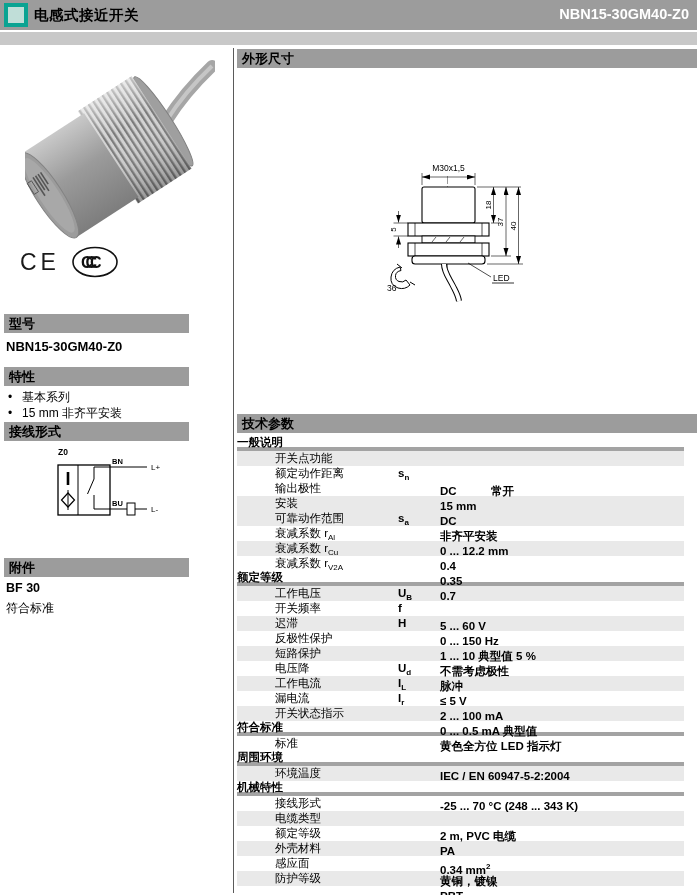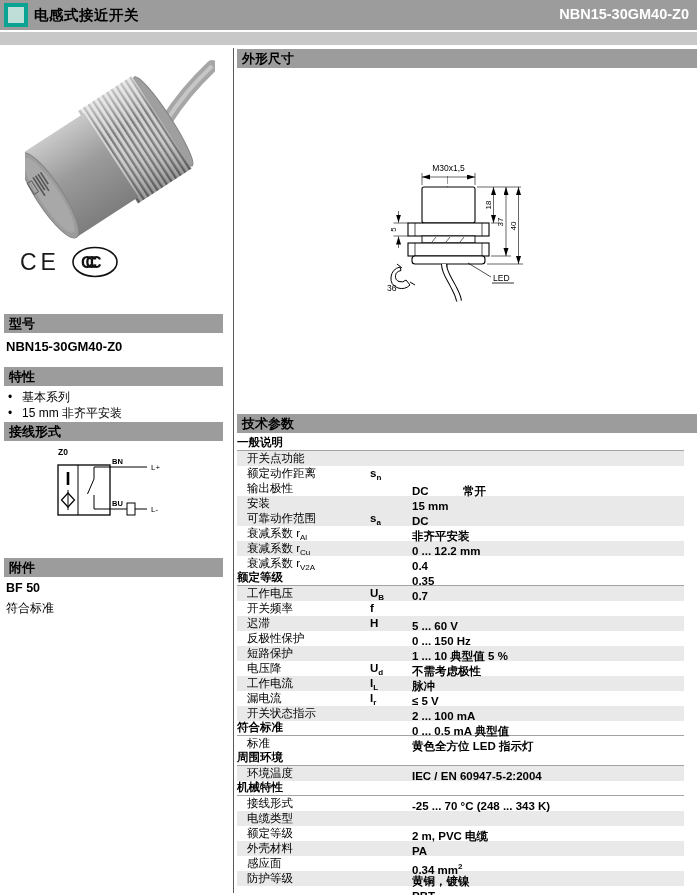--- a/index.html
+++ b/index.html
@@ -10,35 +10,35 @@
   .hdr{position:absolute;left:0;top:0;width:697px;height:30px;background:#9c9c9c;}
   .hdr-title{position:absolute;left:34px;top:6px;font-size:14.5px;font-weight:bold;color:#000000;letter-spacing:.5px;}
   .hdr-pn{position:absolute;right:8px;top:6px;font-size:14.5px;font-weight:bold;color:#fff;}
   .logo{position:absolute;left:4px;top:3px;width:16px;height:16px;background:#c0ded8;border:4px solid #0aa392;}
   .substrip{position:absolute;left:0;top:32px;width:697px;height:13px;background:#c8c8c8;}
   .vdiv{position:absolute;left:233px;top:48px;width:1px;height:845px;background:#5a5a5a;}
 
   
   .bar{position:absolute;background:#9c9c9c;font-size:13px;font-weight:bold;line-height:19px;
        height:19px;padding-left:5px;box-sizing:border-box;color:#000;}
-  .bar.l{left:4px;width:219px;}
+  .bar.l{left:4px;width:185px;}
   .bar.r{left:237px;width:485px;}
 
   
   .model-num{position:absolute;left:6px;top:339px;font-size:13px;font-weight:bold;}
   .feat{position:absolute;left:6px;top:389px;margin:0;padding:0;list-style:none;font-size:12px;line-height:16px;}
   .feat li{padding-left:16px;position:relative;}
   .feat li .blt{position:absolute;left:2px;}
   .acc-model{position:absolute;left:6px;top:581px;font-size:12.5px;font-weight:bold;}
   .acc-desc{position:absolute;left:6px;top:600px;font-size:12px;}
 
   
   #specs{position:absolute;left:237px;top:436px;width:447px;font-size:11.5px;}
-  .sec-h{height:15px;line-height:13px;font-weight:bold;border-bottom:1px solid #a3a3a3;box-sizing:border-box;}
-  .srow{display:flex;height:15px;line-height:15px;}
+  .sec-h{height:15px;line-height:13px;font-weight:bold;border-bottom:4px solid #a3a3a3;box-sizing:border-box;}
+  .srow{display:flex;height:15px;line-height:15px;padding-left:28px;}
   .srow.alt{background:#e9e9e9;}
   .cl{width:133px;padding-left:10px;box-sizing:border-box;white-space:nowrap;}
   .cs{width:42px;font-weight:bold;white-space:nowrap;}
   .cv{flex:1;font-weight:bold;white-space:nowrap;margin-top:33px;}
   sub{font-size:8px;} sup{font-size:8px;}
   .v1{display:inline-block;width:51px;}
 
   svg text{font-family:"Liberation Sans",sans-serif;}
 </style>
 </head>
@@ -124,21 +124,21 @@
       <rect x="77" y="60" width="8" height="12" stroke-width="1"></rect>
       <line x1="85" y1="66" x2="97" y2="66" stroke-width="1"></line>
     </g>
     <text x="62" y="21" font-size="7.5" font-weight="bold" fill="#000">BN</text>
     <text x="62" y="63" font-size="7.5" font-weight="bold" fill="#000">BU</text>
     <text x="101" y="27" font-size="8" fill="#000">L+</text>
     <text x="101" y="69" font-size="8" fill="#000">L-</text>
   </svg>
 
   <div class="bar l" style="top:558px">附件</div>
-  <div class="acc-model">BF 50</div>
+  <div class="acc-model">BF 30</div>
   <div class="acc-desc">符合标准</div>
 
   <div class="bar r" style="top:49px">外形尺寸</div>
 
   <svg style="position:absolute;left:340px;top:140px" width="225" height="175" viewBox="0 0 225 175">
     <defs>
       <marker id="ma" markerWidth="9" markerHeight="6" refX="8" refY="2.5" orient="auto-start-reverse" markerUnits="userSpaceOnUse">
         <path d="M0 0 L8 2.5 L0 5 z" fill="#000"></path>
       </marker>
       <marker id="me" markerWidth="9" markerHeight="6" refX="8" refY="2.5" orient="auto" markerUnits="userSpaceOnUse">

